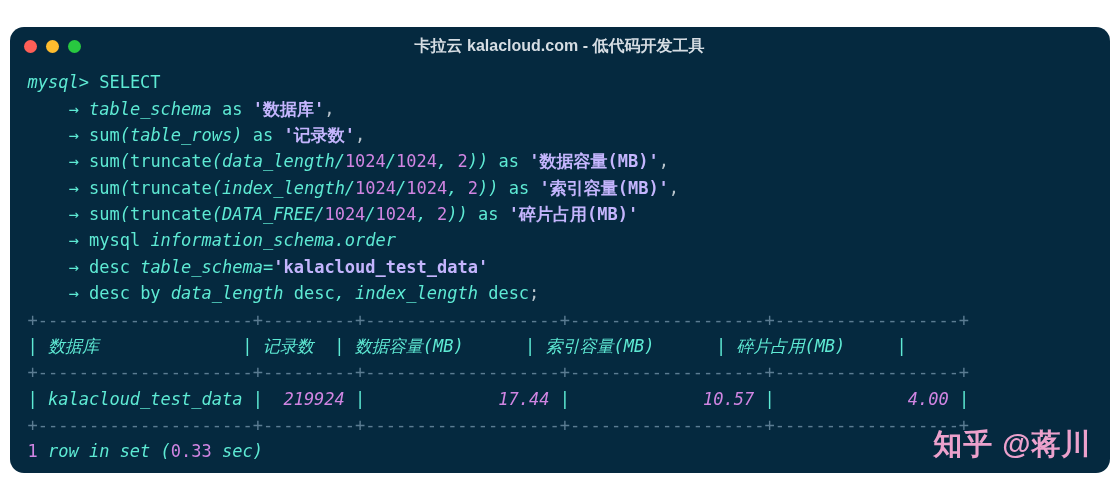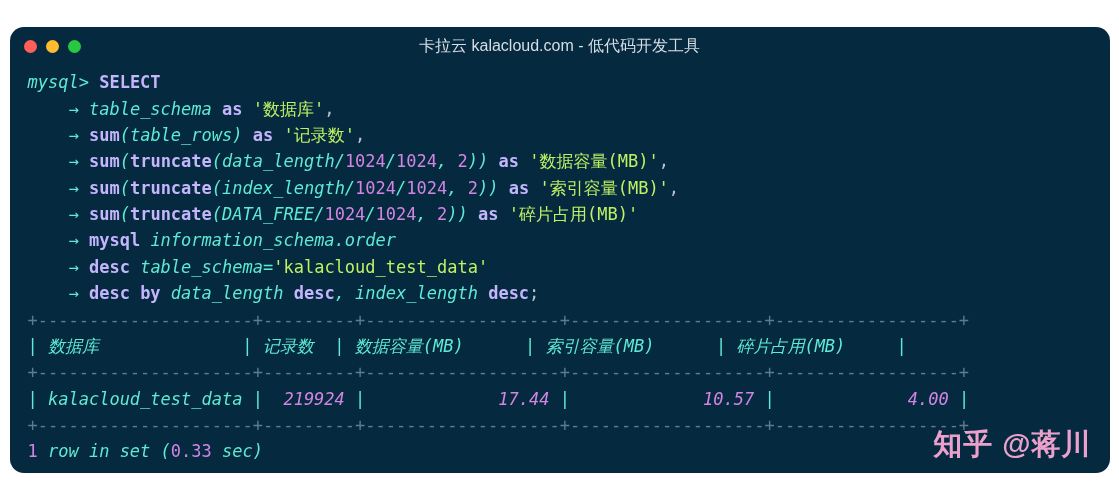--- a/index.html
+++ b/index.html
@@ -33,31 +33,31 @@
   .dot { width: 13px; height: 13px; border-radius: 50%; }
   .dot.red { background: #ff5f57; }
   .dot.yellow { background: #febc2e; }
   .dot.green { background: #28c840; }
   .title {
     position: absolute;
     left: 0; right: 0;
     text-align: center;
     font-size: 16px;
     font-family: -apple-system, "PingFang SC", "Microsoft YaHei", sans-serif;
-    font-weight: 400;
+    font-weight: 700;
   }
   .content { padding: 4px 0 8px 0; }
   pre {
     font-family: inherit;
     white-space: pre;
     padding: 0 18px;
   }
   .c-white  { color: #5eead4; font-style: italic; }
-  .c-kw     { color: #c4b5fd; font-weight: bold; }
-  .c-str    { color: #bef264; }
+  .c-kw     { color: #5eead4; }
+  .c-str    { color: #c4b5fd; font-weight: bold; }
   .c-num    { color: #d085e2; }
   .c-punc   { color: #b8c4cc; }
   .c-val    { color: #d085e2; font-style: italic; }
   .c-dash   { color: #5b7c92; }
   .watermark {
     position: absolute;
     right: 18px; bottom: 6px;
     font-family: -apple-system, "PingFang SC", "Microsoft YaHei", sans-serif;
     font-size: 29px;
     font-weight: 600;

